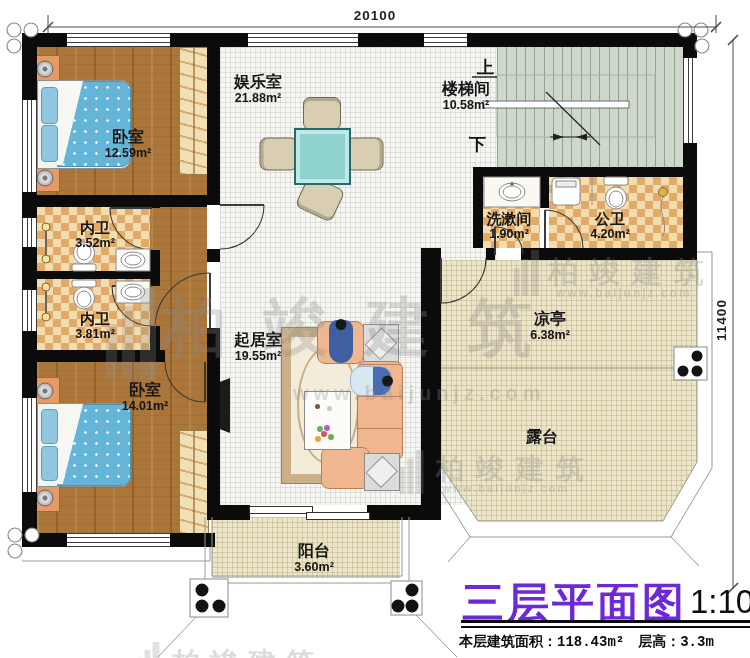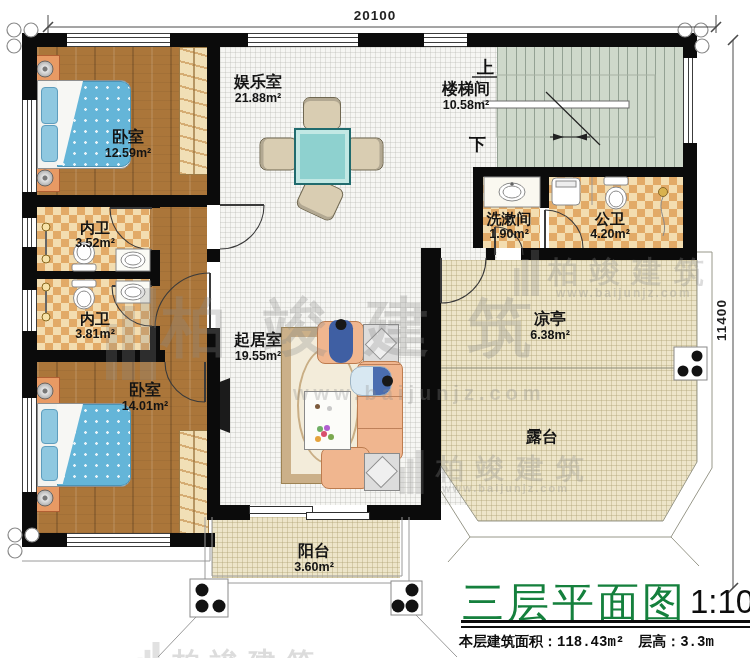--- a/index.html
+++ b/index.html
@@ -71,21 +71,21 @@
   .rlabel{position:absolute;transform:translateX(-50%);text-align:center;color:#141414;line-height:1.15;white-space:nowrap;z-index:40;}
   .rname{font-size:16px;font-weight:bold;}
   .rarea{font-size:12.5px;font-weight:bold;}
   .small .rname{font-size:15px;}
   .updown{position:absolute;font-size:17px;font-weight:bold;color:#111;z-index:40;}
   .dimtext{position:absolute;font-size:13.5px;font-weight:bold;color:#222;letter-spacing:1px;text-align:center;z-index:40;}
   
   .wm{position:absolute;color:rgba(138,138,138,.30);font-weight:bold;white-space:nowrap;z-index:30;}
   .wmicon{position:absolute;opacity:.26;z-index:30;}
   
-  .tb-title{position:absolute;font-size:42px;font-weight:normal;letter-spacing:3px;color:#15803d;z-index:45;}
+  .tb-title{position:absolute;font-size:42px;font-weight:bold;letter-spacing:3px;color:#6d28d9;z-index:45;}
   .tb-scale{position:absolute;font-size:33px;font-weight:500;color:#0d0d0d;z-index:45;font-family:"Liberation Sans",sans-serif;}
   .tb-line{position:absolute;background:#0d0d0d;z-index:45;}
   .tb-foot{position:absolute;font-size:14px;font-weight:bold;color:#0d0d0d;z-index:45;white-space:nowrap;}
   .tb-foot .mono{font-family:"Liberation Mono","DejaVu Sans Mono",monospace;}
   .overlay{position:absolute;left:0;top:0;z-index:25;pointer-events:none;}
 </style>
 </head>
 <body>
 
 <div class="plan">

